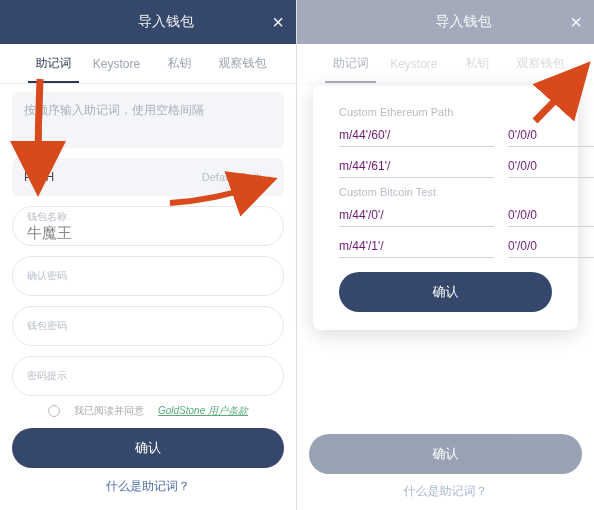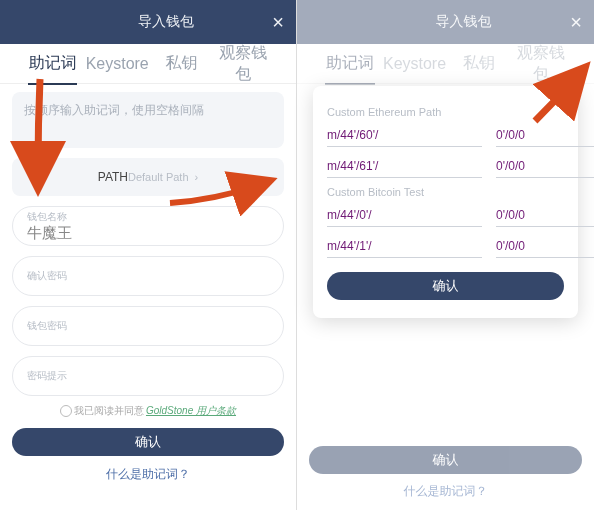--- a/index.html
+++ b/index.html
@@ -39,21 +39,21 @@
     line-height: 1;
     color: #eef1f5;
     cursor: pointer;
   }
   .tabs {
     display: flex;
     height: 40px;
     align-items: center;
     border-bottom: 1px solid #eee;
     padding: 0 22px;
-    font-size: 16px;
+    font-size: 12px;
     color: #9aa3af;
   }
   .tabs.dim { opacity: 0.4; }
   .tab {
     flex: 1;
     text-align: center;
     padding: 10px 2px;
     cursor: pointer;
     position: relative;
   }
@@ -79,21 +79,21 @@
     color: #aab1bb;
     font-size: 12px;
   }
   .path-row {
     margin-top: 10px;
     background: #f3f5f8;
     border-radius: 8px;
     height: 38px;
     display: flex;
     align-items: center;
-    justify-content: center;
+    justify-content: space-between;
     padding: 0 12px;
     cursor: pointer;
   }
   .path-label { font-size: 12px; color: #444; }
   .path-right { font-size: 11px; color: #b7bdc6; display: flex; align-items: center; gap: 6px; }
   .field {
     margin-top: 10px;
     height: 40px;
     border: 1px solid #e6e8ec;
     border-radius: 20px;
@@ -102,31 +102,31 @@
     justify-content: center;
     padding: 4px 14px;
   }
   .field-label { font-size: 10px; color: #b7bdc6; }
   .field-value { font-size: 15px; color: #888; }
   .agree-row {
     margin-top: 8px;
     display: flex;
     align-items: center;
     justify-content: center;
-    gap: 2px;
+    gap: 14px;
     font-size: 10px;
     color: #aaa;
   }
   .agree-row .link { color: #5aa97a; text-decoration: underline; font-style: italic; }
   .circle-check {
     width: 12px; height: 12px; border: 1px solid #bbb; border-radius: 50%;
   }
   .big-btn {
     margin: 10px 12px 0;
-    height: 28px;
+    height: 40px;
     background: #35476a;
     color: #fff;
     border-radius: 20px;
     display: flex;
     align-items: center;
     justify-content: center;
     font-size: 13px;
     cursor: pointer;
   }
   .bottom-link {
@@ -136,21 +136,21 @@
     color: #4e6fa8;
   }
   .modal {
     position: absolute;
     top: 86px;
     left: 16px;
     right: 16px;
     background: #fff;
     border-radius: 8px;
     box-shadow: 0 4px 20px rgba(0,0,0,0.15);
-    padding: 14px 14px 18px;
+    padding: 14px 26px 18px;
   }
   .path-section-title {
     font-size: 11px;
     color: #b7bdc6;
     margin-top: 6px;
   }
   .path-inputs {
     display: flex;
     gap: 14px;
     margin-top: 6px;

